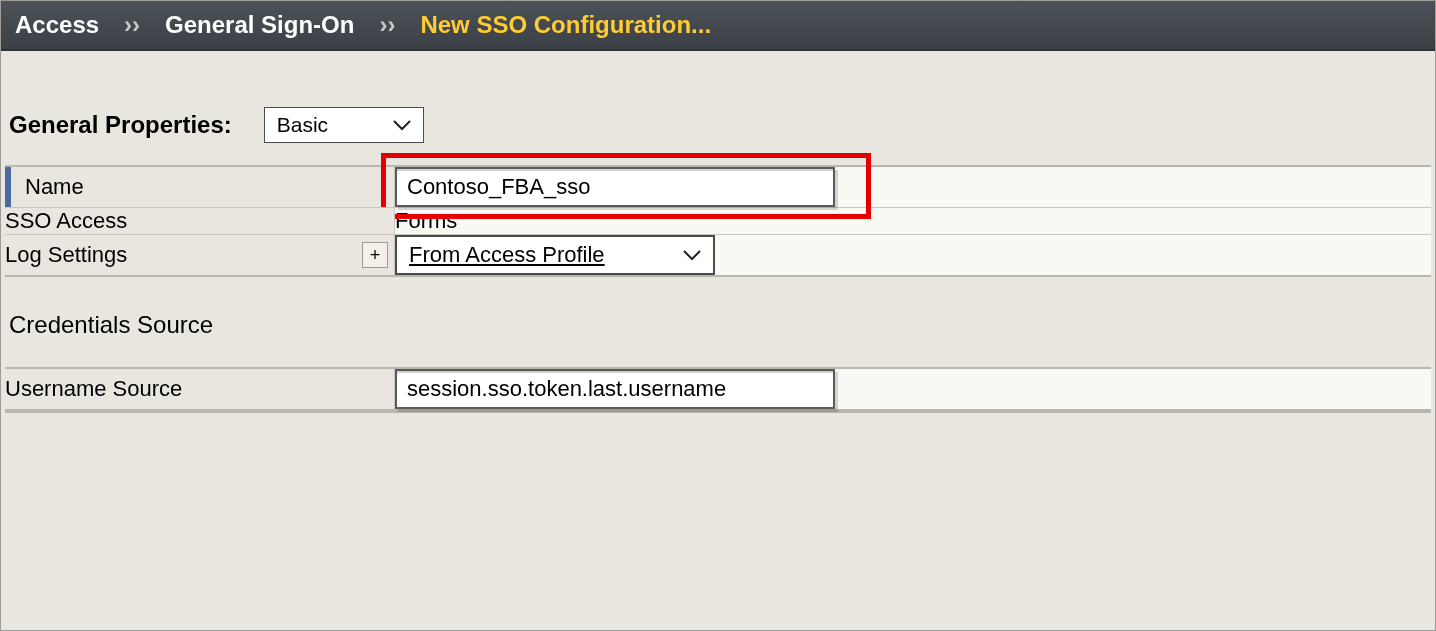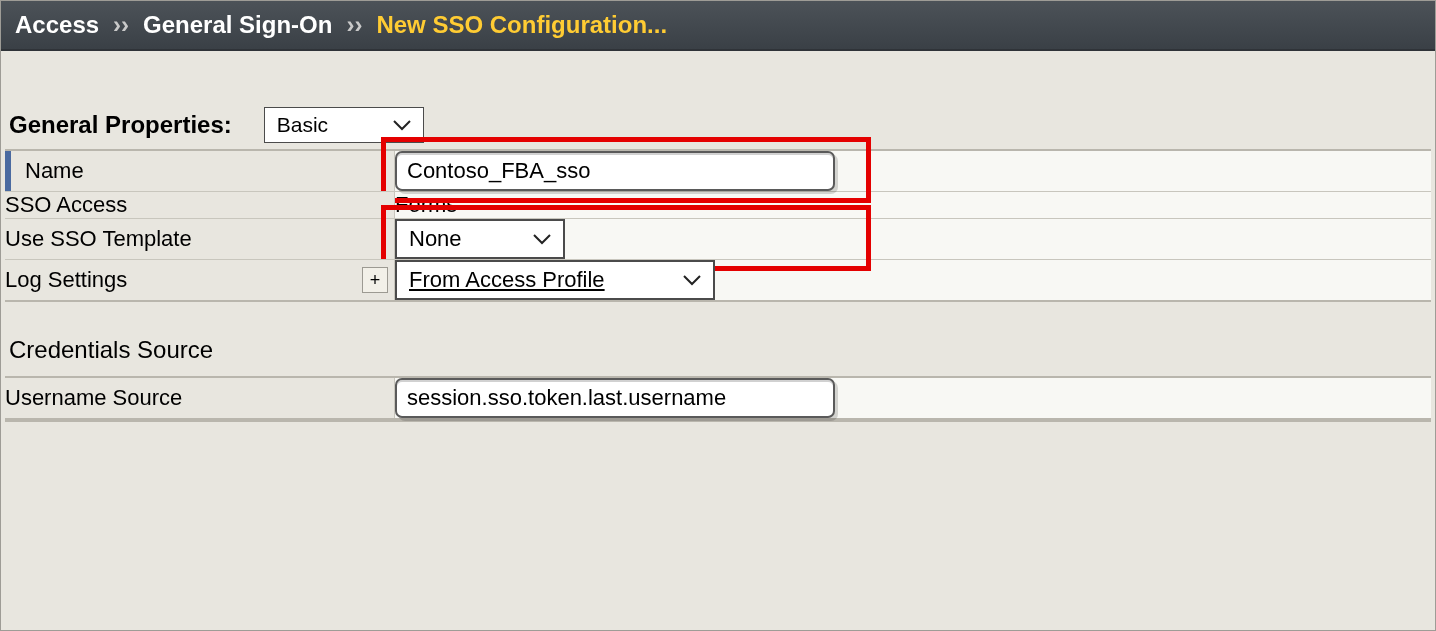--- a/index.html
+++ b/index.html
@@ -22,21 +22,21 @@
     align-items: center;
     padding: 0 14px;
     border-bottom: 2px solid #2f3338;
   }
   .crumb {
     font-size: 24px;
     font-weight: bold;
     color: #ffffff;
     display: flex;
     align-items: flex-start;
-    gap: 14px;
+    gap: 25px;
   }
   .crumb .sep { color: #c9c9c9; font-weight: bold; }
   .crumb .curr { color: #ffcc33; }
   .body { padding: 0 4px; }
   .spacer-top { height: 56px; }
 
   
   .section-hdr {
     display: flex;
     align-items: center;
@@ -57,20 +57,21 @@
 
   
   table.form {
     width: 100%;
     border-collapse: separate;
     border-spacing: 0;
     border: 2px solid #b9b6ad;
     border-left: none;
     border-right: none;
     background: #fff;
+    margin-top: 16px;
   }
   table.form td {
     border-top: 1px solid #c8c6bd;
     padding: 0;
     vertical-align: middle;
   }
   table.form tr:first-child td { border-top: none; }
   td.lab {
     width: 390px;
     background: #e8e6df;
@@ -106,21 +107,21 @@
 
   
   input.txt {
     font-size: 22px;
     padding: 4px 10px;
     border: 2px solid #5a5a5a;
     background: #ffffff;
     box-shadow: inset 0 2px 0 rgba(0,0,0,.18), 3px 3px 0 rgba(0,0,0,.15);
     height: 40px;
   }
-  input.txt.w440 { width: 440px; border-radius: 7px; }
+  input.txt.w440 { width: 440px; }
 
   
   .sel {
     position: relative;
     display: inline-flex;
     align-items: center;
     background: #ffffff;
     border: 2px solid #4b4b4b;
     height: 40px;
     padding: 0 40px 0 12px;
@@ -186,36 +187,20 @@
         <td class="val">
           <span class="hlwrap">
             <input class="txt w440" value="Contoso_FBA_sso" style="">
             <span class="hl" style="left:-14px; top:-14px; width:490px; height:66px;"></span>
           </span>
         </td>
       </tr>
       <tr>
         <td class="lab"><span>SSO Access</span></td>
         <td class="val"><span>Forms</span></td>
-      </tr>
-      <tr>
-        <td class="lab"><span>Use SSO Template</span></td>
-        <td class="val">
-          <span class="hlwrap">
-            <span class="sel w160">
-              <span>None</span>
-              <span class="chev">
-                <svg width="18" height="12" viewBox="0 0 18 12">
-                      <path d="M1 2 L9 10 L17 2" fill="none" stroke="#222" stroke-width="2"></path>
-                    </svg>
-              </span>
-            </span>
-            <span class="hl" style="left:-14px; top:-14px; width:490px; height:66px;"></span>
-          </span>
-        </td>
       </tr>
       <tr>
         <td class="lab">
           <span>Log Settings</span>
           <button class="plus-btn">+</button>
         </td>
         <td class="val">
           <span class="sel w310">
             <span>From Access Profile</span>
             <span class="chev">

